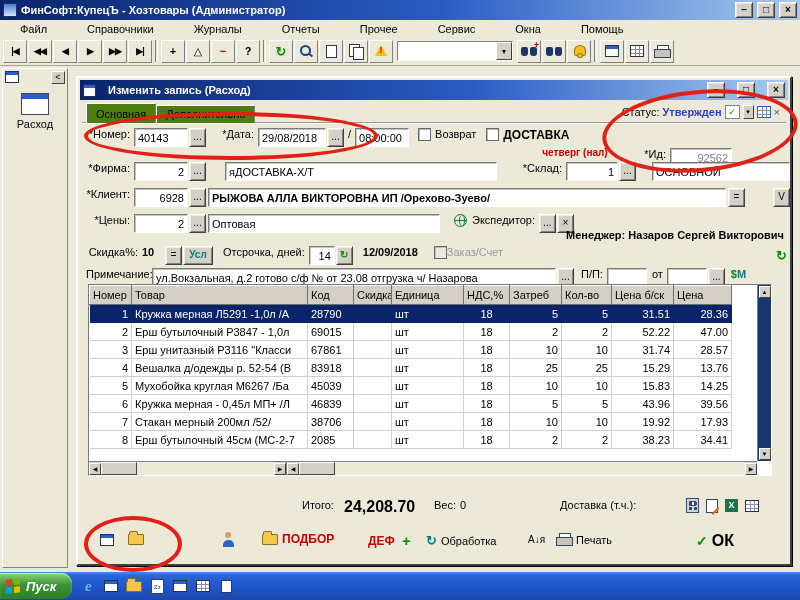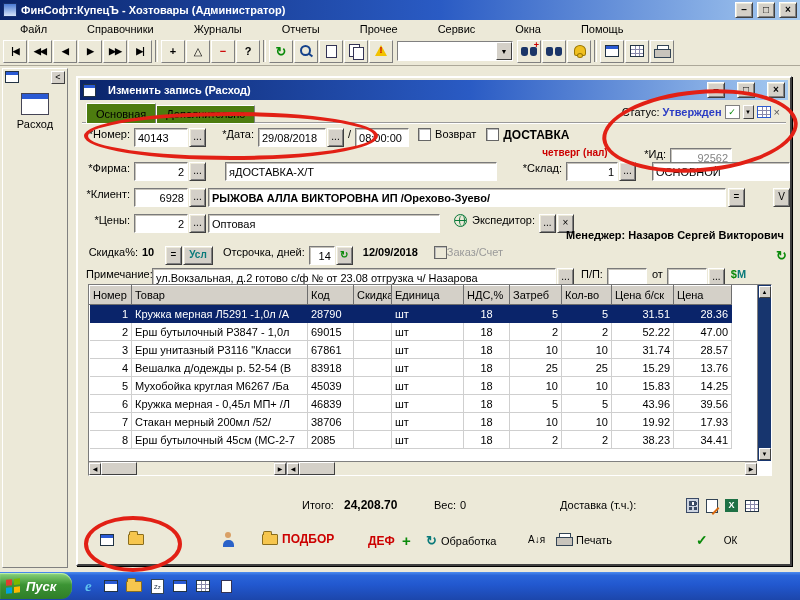--- a/index.html
+++ b/index.html
@@ -89,21 +89,21 @@
   .track { flex:1; background:#ece9d8; height:13px; position:relative; }
   .thumb { position:absolute; left:0; top:0; width:36px; height:13px; background:#d4d0c8; border:1px solid; border-color:#fff #404040 #404040 #fff; }
 
   
   .tspan { position:absolute; white-space:nowrap; }
   .totals-icons { position:absolute; left:608px; top:420px; display:flex; gap:7px; align-items:center; }
   .actions { position:absolute; left:0; top:452px; right:0; height:30px; }
   .act { position:absolute; display:flex; align-items:center; gap:4px; }
   .act-red { color:#cc0000; font-weight:bold; font-size:12px; }
   .act-plain { font-size:11px; }
-  .okb { font-weight:normal; font-size:10px;margin-left:12px; }
+  .okb { font-weight:bold; font-size:16px; }
 
   
   .taskbar { position:absolute; left:0; top:572px; width:800px; height:28px;
     background:linear-gradient(180deg,#4d8df0 0%,#2a65d9 12%,#2258cf 45%,#1c46ab 100%); display:flex; align-items:center; color:#fff; }
   .start { height:26px; margin:1px 0; padding:0 16px 0 6px; border-radius:0 11px 11px 0;
     background:linear-gradient(180deg,#8cd47e 0%,#3c9434 45%,#2f7d28 100%); box-shadow:inset 0 1px 1px #c0f0b0;
     color:#fff; font-weight:bold; font-style:italic; font-size:13px; display:flex; align-items:center; gap:5px; }
   .ql { display:flex; align-items:center; gap:5px; padding:0 7px; }
   .ql-icon { width:18px; height:18px; display:flex; align-items:center; justify-content:center; }
   .ie-e { color:#5ec2f0; font-family:"Liberation Serif", serif; font-style:italic; font-weight:bold; font-size:15px; }
@@ -505,21 +505,21 @@
           <span class="sbtn">◀</span>
           <span class="track">
               <span class="thumb"></span>
             </span>
           <span class="sbtn">▶</span>
         </div>
       </div>
     </div>
 
     <span class="tspan" style="left:224px; top:421px">Итого:</span>
-    <span class="tspan" style="left:266px; top:420px; font-weight:bold; font-size:12px">24,208.70</span>
+    <span class="tspan" style="left:266px; top:420px; font-weight:bold; font-size:16px">24,208.70</span>
     <span class="tspan" style="left:356px; top:421px">Вес:</span>
     <span class="tspan" style="left:382px; top:421px">0</span>
     <span class="tspan" style="left:482px; top:421px">Доставка (т.ч.):</span>
     <div class="totals-icons">
       <span class="i i-calc"></span>
       <span class="i i-editdoc"></span>
       <span class="i i-excel">X</span>
       <span class="i i-table"></span>
     </div>
 

